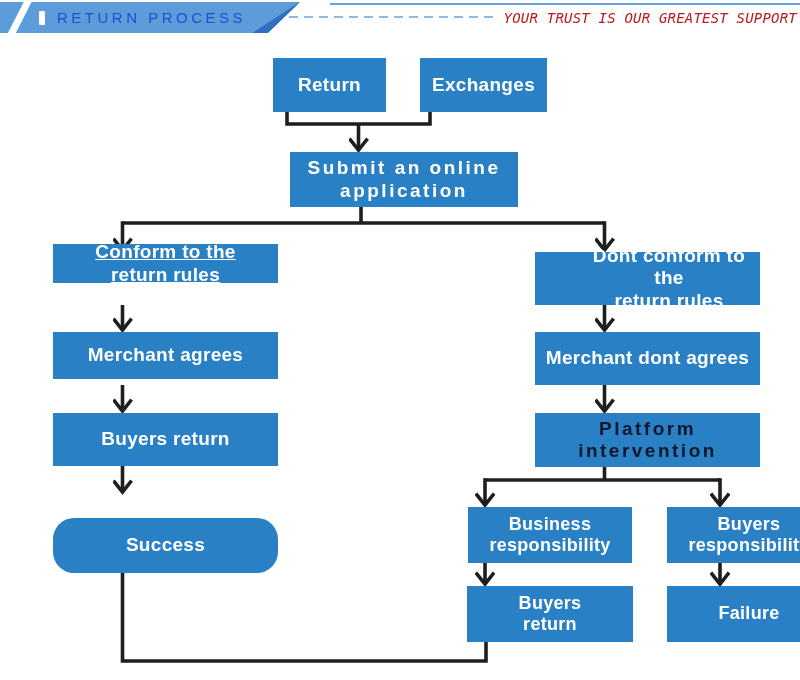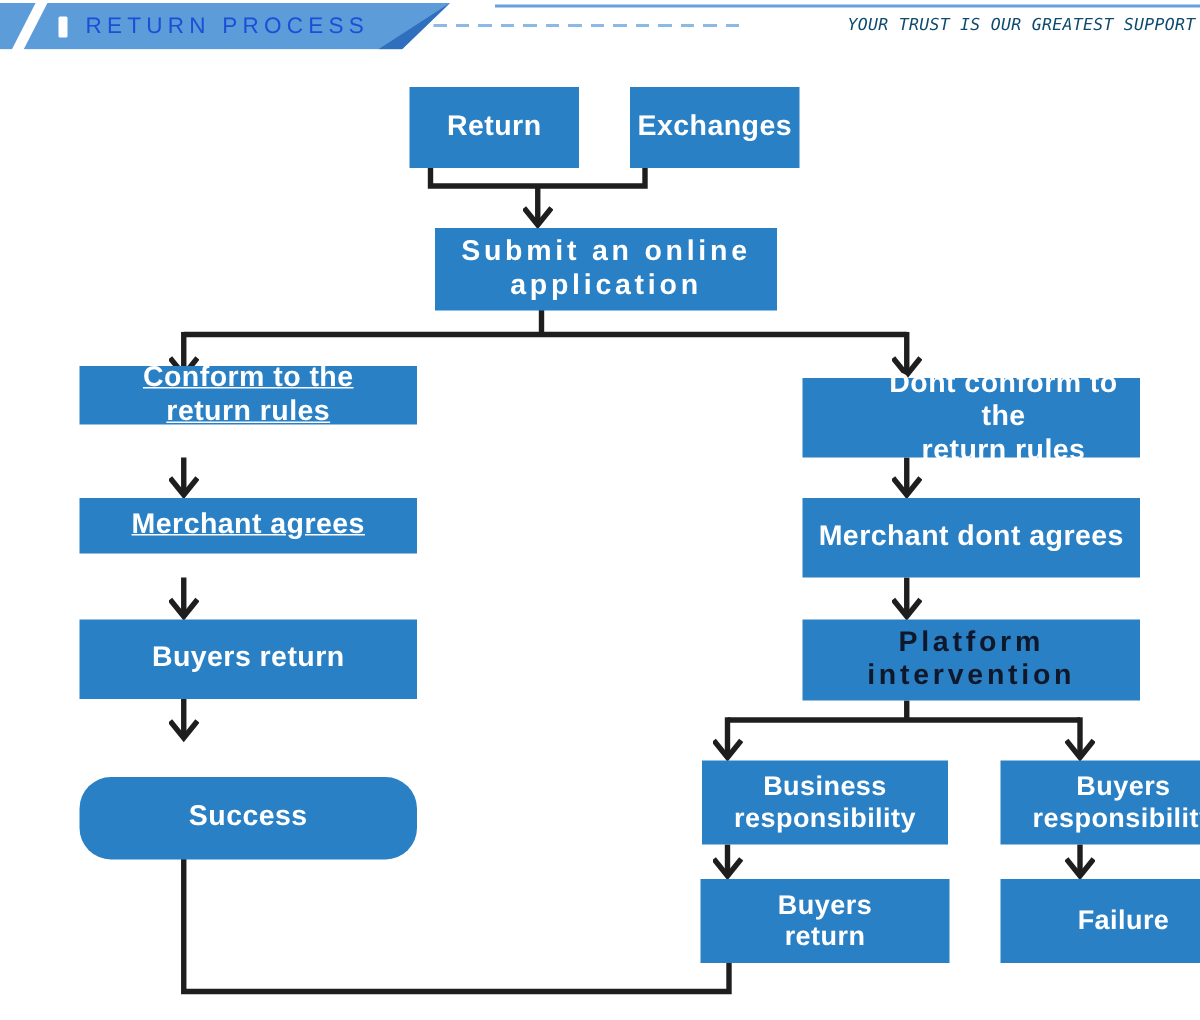--- a/index.html
+++ b/index.html
@@ -12,38 +12,38 @@
   .banner-accent{position:absolute;left:252px;top:2px;width:48px;height:31px;background:#2f6fbe;
           clip-path:polygon(0 100%,100% 0,33% 100%);}
   .banner-slash{position:absolute;left:16px;top:-2px;width:7px;height:40px;background:#ffffff;
           transform:rotate(27deg);}
   .title-bar-glyph{position:absolute;left:39px;top:11px;width:6px;height:14px;background:#ffffff;border-radius:1px;}
   .page-title{position:absolute;left:57px;top:9px;color:#1d4ed8;font-size:15px;font-weight:400;
           letter-spacing:3.5px;white-space:nowrap;}
   .top-thin-line{position:absolute;left:330px;top:3px;width:470px;height:2px;background:#66a3da;}
   .dashed-line{position:absolute;left:289px;top:16px;width:208px;height:2px;
           background:repeating-linear-gradient(90deg,#8db9e6 0 9px,transparent 9px 15px);}
-  .tagline{position:absolute;right:3px;top:10px;color:#0c4a6e;font-size:11px;font-style:italic;
+  .tagline{position:absolute;right:3px;top:10px;color:#b91c1c;font-size:14px;font-style:italic;
           font-family:"DejaVu Sans Mono",monospace;letter-spacing:0.2px;white-space:nowrap;}
 
   
   .connectors{position:absolute;left:0;top:0;z-index:1;pointer-events:none;}
   .node{position:absolute;z-index:2;background:#2a80c4;color:#ffffff;display:flex;
         align-items:center;justify-content:center;text-align:center;font-weight:700;
         font-size:19px;line-height:1.18;letter-spacing:0.3px;white-space:pre-line;
         padding:0 4px;box-sizing:border-box;margin-left:43px;}
   .node.spaced{letter-spacing:2.5px;}
   .node.darktext{color:#0f172a;}
   .node.small{font-size:18px;}
 
   #n-return{left:230px;top:58px;width:113px;height:54px;}
-  #n-exchanges{left:377px;top:58px;width:113px;height:54px;}
+  #n-exchanges{left:377px;top:58px;width:127px;height:54px;}
   #n-submit{left:247px;top:152px;width:228px;height:55px;}
   #n-conform{left:10px;top:244px;width:225px;height:39px;text-decoration:underline;}
-  #n-merchant-agrees{left:10px;top:332px;width:225px;height:37px;text-decoration:underline;}
+  #n-merchant-agrees{left:10px;top:332px;width:225px;height:47px;}
   #n-buyers-return-left{left:10px;top:413px;width:225px;height:53px;}
   #n-success{left:10px;top:518px;width:225px;height:55px;border-radius:21px;}
   #n-dont-conform{left:492px;top:252px;width:225px;height:53px;padding-left:47px;}
   #n-merchant-dont{left:492px;top:332px;width:225px;height:53px;}
   #n-platform{left:492px;top:413px;width:225px;height:54px;}
   #n-business-resp{left:425px;top:507px;width:164px;height:56px;}
   #n-buyers-resp{left:624px;top:507px;width:164px;height:56px;}
   #n-buyers-return-bottom{left:424px;top:586px;width:166px;height:56px;}
   #n-failure{left:624px;top:586px;width:164px;height:56px;}
 </style>

